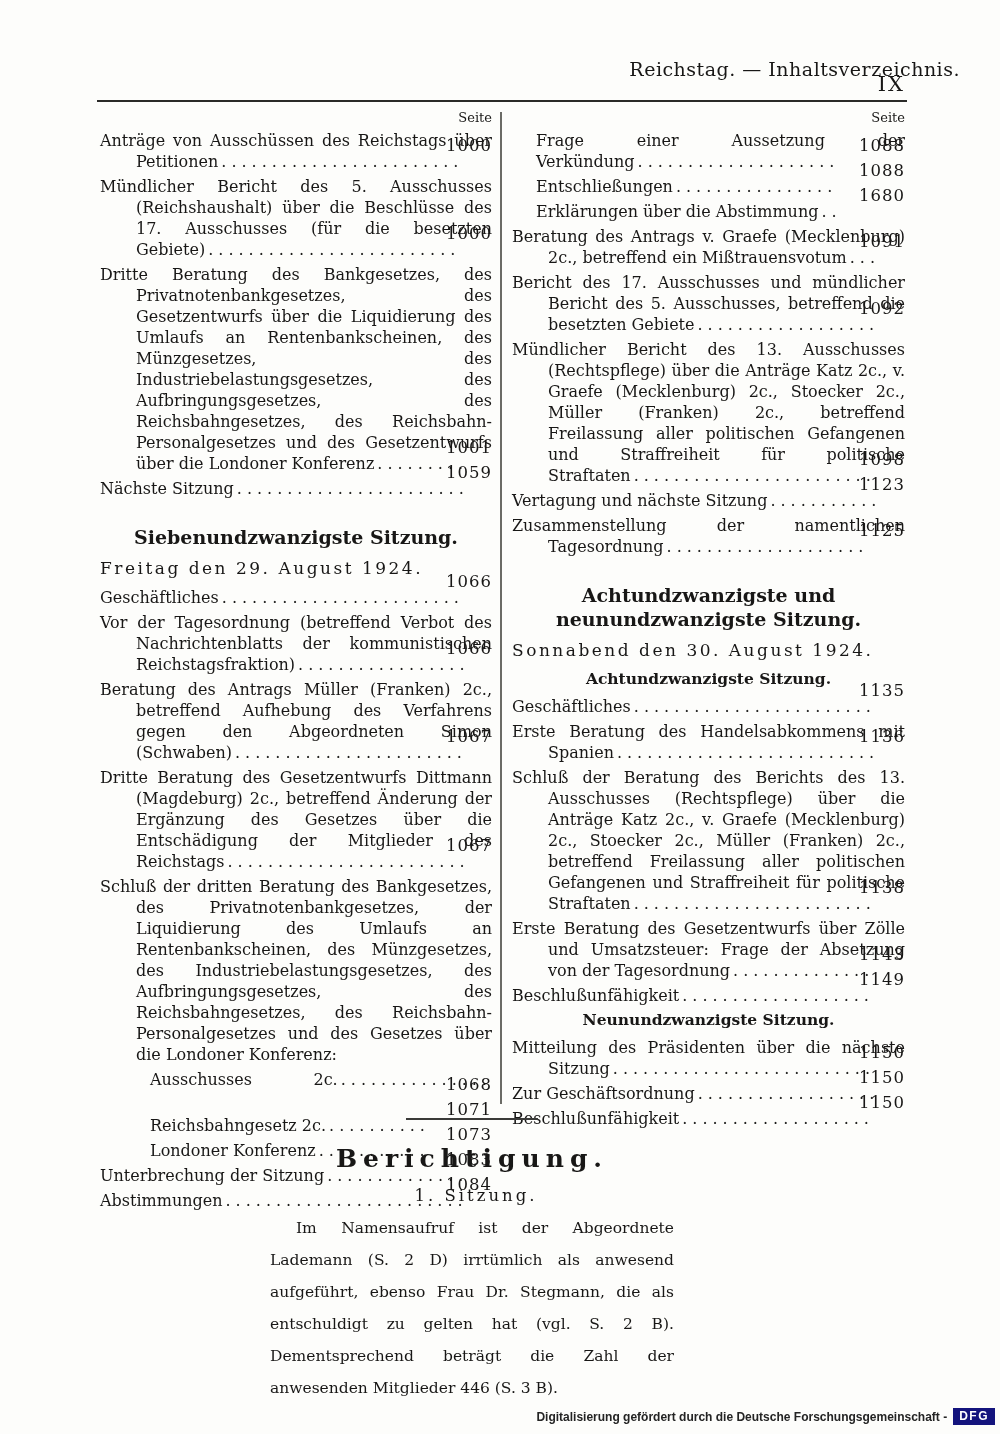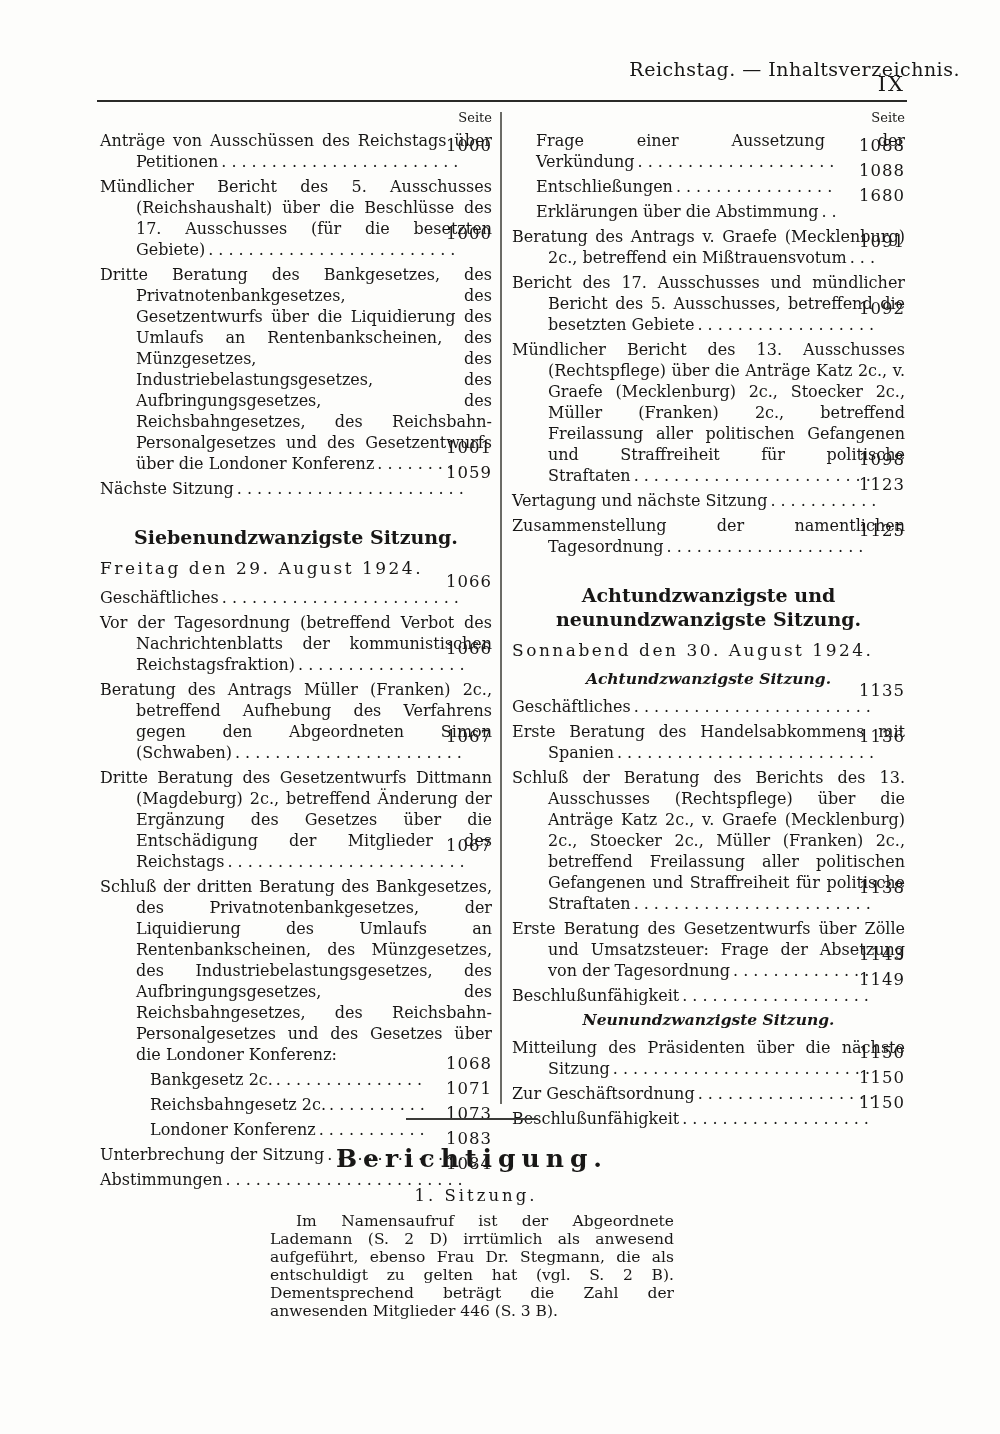--- a/index.html
+++ b/index.html
@@ -33,29 +33,29 @@
     position:relative; font-size:16px; line-height:21px;
     margin-bottom:4px; padding-left:36px; text-indent:-36px;
     text-align:justify;
   }
   .entry.ind1 { padding-left:24px; text-indent:0; }
   .entry.ind2 { padding-left:50px; text-indent:0; }
   .dots { letter-spacing:5px; padding-left:3px; color:#1d1d1b; }
   .spacer { display:inline-block; height:1px; }
   .pg { position:absolute; right:0; bottom:16px; font-size:16.5px; line-height:21px; letter-spacing:1px; }
   .h1 { font-weight:bold; text-align:center; font-size:19px; line-height:24px; margin:26px 4px 9px; }
-  .h2 { font-weight:bold; text-align:center; font-size:15.5px; margin:3px 0 8px;font-style:italic; }
+  .h2 { font-weight:bold; text-align:center; font-size:15.5px; margin:3px 0 8px; }
   .date { text-align:left; font-size:17px; letter-spacing:2.5px; margin:0 0 9px; white-space:nowrap; }
   .correction { position:absolute; top:1118px; left:0; width:944px; text-align:center; }
   .corr-rule { width:132px; border-top:2.5px solid #3a3a38; margin:0 auto 24px; }
   .corr-title { font-weight:bold; font-size:25px; letter-spacing:6px; margin-bottom:13px; }
   .corr-sub { font-size:16.5px; letter-spacing:3px; margin-bottom:7px;padding-left:8px; }
   .corr-body {
     width:404px; margin:0 auto; text-align:justify;
-    font-size:15.5px; line-height:18px; text-indent:26px;
+    font-size:15.5px; line-height:32px; text-indent:26px;
   }
   .footer {
     position:absolute; top:1408px; right:5px;
     display:flex; align-items:center; gap:6px;
     font-family:"Liberation Sans", sans-serif;
     font-size:12px; font-weight:bold; color:#242424;
   }
   .dfg-box {
     color:#ffffff; padding:1px 6px 2px;
     font-size:12px; font-weight:bold; letter-spacing:1.5px;
@@ -77,21 +77,21 @@
       <div class="entry"><span>Mündlicher Bericht des 5. Ausschusses (Reichshaushalt) über die Beschlüsse des 17. Ausschusses (für die besetzten Gebiete)</span><span class="dots">.........................</span><span class="spacer" style="width: 22px;"></span><span class="pg">1000</span></div>
       <div class="entry"><span>Dritte Beratung des Bankgesetzes, des Privatnotenbankgesetzes, des Gesetzentwurfs über die Liquidierung des Umlaufs an Rentenbankscheinen, des Münzgesetzes, des Industriebelastungsgesetzes, des Aufbringungsgesetzes, des Reichsbahngesetzes, des Reichsbahn-Personalgesetzes und des Gesetzentwurfs über die Londoner Konferenz</span><span class="dots">.........</span><span class="spacer" style="width: 22px;"></span><span class="pg">1001</span></div>
       <div class="entry"><span>Nächste Sitzung</span><span class="dots">.......................</span><span class="spacer" style="width: 22px;"></span><span class="pg">1059</span></div>
       <div class="h1">Siebenundzwanzigste Sitzung.</div>
       <div class="date">Freitag den 29. August 1924.</div>
       <div class="entry"><span>Geschäftliches</span><span class="dots">........................</span><span class="spacer" style="width: 22px;"></span><span class="pg">1066</span></div>
       <div class="entry"><span>Vor der Tagesordnung (betreffend Verbot des Nachrichtenblatts der kommunistischen Reichstagsfraktion)</span><span class="dots">.................</span><span class="spacer" style="width: 22px;"></span><span class="pg">1066</span></div>
       <div class="entry"><span>Beratung des Antrags Müller (Franken) 2c., betreffend Aufhebung des Verfahrens gegen den Abgeordneten Simon (Schwaben)</span><span class="dots">.......................</span><span class="spacer" style="width: 22px;"></span><span class="pg">1067</span></div>
       <div class="entry"><span>Dritte Beratung des Gesetzentwurfs Dittmann (Magdeburg) 2c., betreffend Änderung der Ergänzung des Gesetzes über die Entschädigung der Mitglieder des Reichstags</span><span class="dots">........................</span><span class="spacer" style="width: 22px;"></span><span class="pg">1067</span></div>
       <div class="entry"><span>Schluß der dritten Beratung des Bankgesetzes, des Privatnotenbankgesetzes, der Liquidierung des Umlaufs an Rentenbankscheinen, des Münzgesetzes, des Industriebelastungsgesetzes, des Aufbringungsgesetzes, des Reichsbahngesetzes, des Reichsbahn-Personalgesetzes und des Gesetzes über die Londoner Konferenz:</span></div>
-      <div class="entry ind2"><span>Bankgesetz 2c.</span><span class="dots">...............</span><span class="spacer" style="width: 58px;"></span><span class="pg">1068</span></div>
+      <div class="entry ind2"><span>Ausschusses 2c.</span><span class="dots">...............</span><span class="spacer" style="width: 58px;"></span><span class="pg">1068</span></div>
       <div class="entry ind2"><span>Reichsbahngesetz 2c.</span><span class="dots">..........</span><span class="spacer" style="width: 58px;"></span><span class="pg">1071</span></div>
       <div class="entry ind2"><span>Londoner Konferenz</span><span class="dots">...........</span><span class="spacer" style="width: 58px;"></span><span class="pg">1073</span></div>
       <div class="entry"><span>Unterbrechung der Sitzung</span><span class="dots">..............</span><span class="spacer" style="width: 22px;"></span><span class="pg">1083</span></div>
       <div class="entry"><span>Abstimmungen</span><span class="dots">........................</span><span class="spacer" style="width: 22px;"></span><span class="pg">1084</span></div>
     </div>
   <div class="col col-right">
       <div class="seite">Seite</div>
       <div class="entry ind1"><span>Frage einer Aussetzung der Verkündung</span><span class="dots">....................</span><span class="spacer" style="width: 58px;"></span><span class="pg">1088</span></div>
       <div class="entry ind1"><span>Entschließungen</span><span class="dots">................</span><span class="spacer" style="width: 58px;"></span><span class="pg">1088</span></div>
       <div class="entry ind1"><span>Erklärungen über die Abstimmung</span><span class="dots">..</span><span class="spacer" style="width: 58px;"></span><span class="pg">1680</span></div>
@@ -114,14 +114,18 @@
       <div class="entry"><span>Beschlußunfähigkeit</span><span class="dots">...................</span><span class="spacer" style="width: 22px;"></span><span class="pg">1150</span></div>
     </div>
 
   <div class="correction">
     <div class="corr-rule"></div>
     <div class="corr-title">Berichtigung.</div>
     <div class="corr-sub">1. Sitzung.</div>
     <div class="corr-body">Im Namensaufruf ist der Abgeordnete Lademann (S. 2 D) irrtümlich als anwesend aufgeführt, ebenso Frau Dr. Stegmann, die als entschuldigt zu gelten hat (vgl. S. 2 B). Dementsprechend beträgt die Zahl der anwesenden Mitglieder 446 (S. 3 B).</div>
   </div>
 
+  <div class="footer">
+    <span>Digitalisierung gefördert durch die Deutsche Forschungsgemeinschaft -</span>
+    <span class="dfg-box" style="background: rgb(20, 20, 125); color: rgb(255, 255, 255);">DFG</span>
+  </div>
 
 </div>
 
 </body></html>

